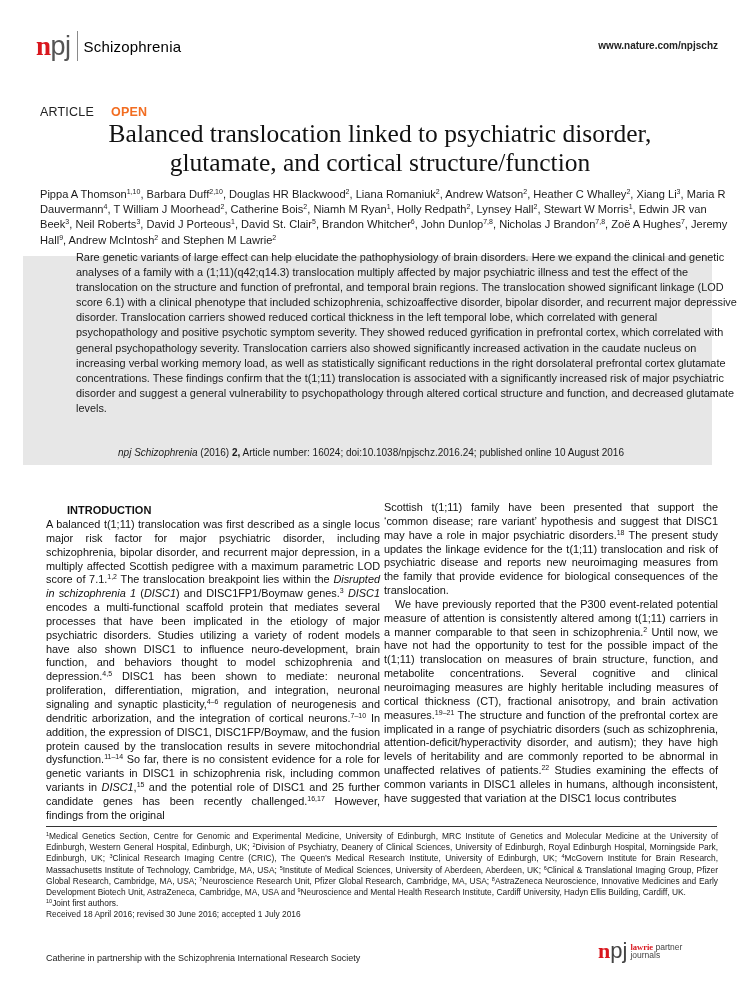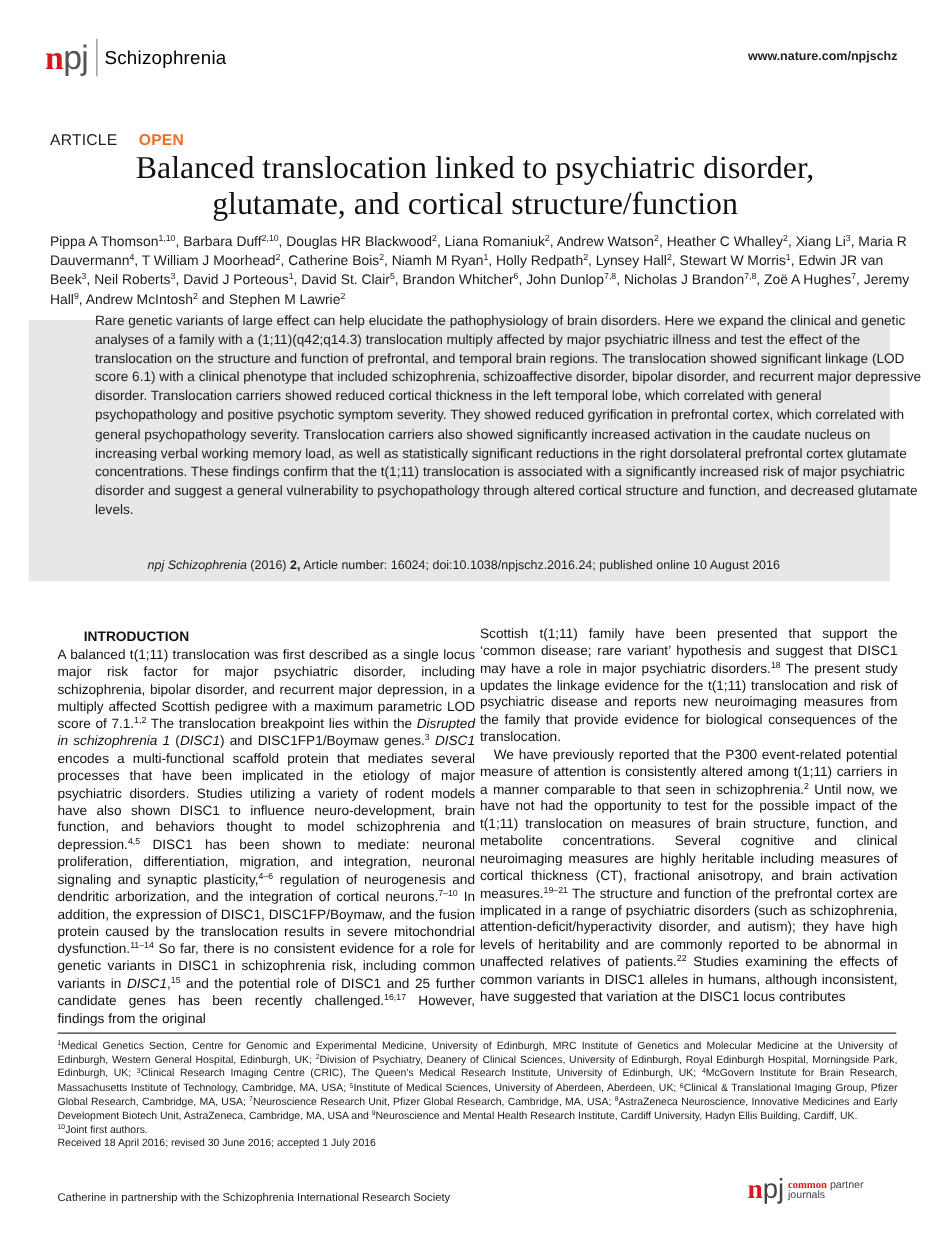--- a/index.html
+++ b/index.html
@@ -97,14 +97,14 @@
 <div id="fn-rule" class="abs"></div>
 <div id="footnotes" class="abs">
   <p id="aff-list"><sup>1</sup><span>Medical Genetics Section, Centre for Genomic and Experimental Medicine, University of Edinburgh, MRC Institute of Genetics and Molecular Medicine at the University of Edinburgh, Western General Hospital, Edinburgh, UK; </span><sup>2</sup><span>Division of Psychiatry, Deanery of Clinical Sciences, University of Edinburgh, Royal Edinburgh Hospital, Morningside Park, Edinburgh, UK; </span><sup>3</sup><span>Clinical Research Imaging Centre (CRIC), The Queen’s Medical Research Institute, University of Edinburgh, UK; </span><sup>4</sup><span>McGovern Institute for Brain Research, Massachusetts Institute of Technology, Cambridge, MA, USA; </span><sup>5</sup><span>Institute of Medical Sciences, University of Aberdeen, Aberdeen, UK; </span><sup>6</sup><span>Clinical &amp; Translational Imaging Group, Pfizer Global Research, Cambridge, MA, USA; </span><sup>7</sup><span>Neuroscience Research Unit, Pfizer Global Research, Cambridge, MA, USA; </span><sup>8</sup><span>AstraZeneca Neuroscience, Innovative Medicines and Early Development Biotech Unit, AstraZeneca, Cambridge, MA, USA and </span><sup>9</sup><span>Neuroscience and Mental Health Research Institute, Cardiff University, Hadyn Ellis Building, Cardiff, UK.</span></p>
   <p><sup>10</sup><span>Joint first authors.</span></p>
   <p>Received 18 April 2016; revised 30 June 2016; accepted 1 July 2016</p>
 </div>
 
 <div id="partnership" class="abs">Catherine in partnership with the Schizophrenia International Research Society</div>
 <div id="npj-footer" class="abs">
   <span class="npj"><span class="n">n</span><span class="pj">pj</span></span>
-  <span class="txt"><span class="nature">common</span> <span>partner</span><br><span>journals</span></span>
+  <span class="txt"><span class="nature">lawrie</span> <span>partner</span><br><span>journals</span></span>
 </div>
 
 </body></html>

